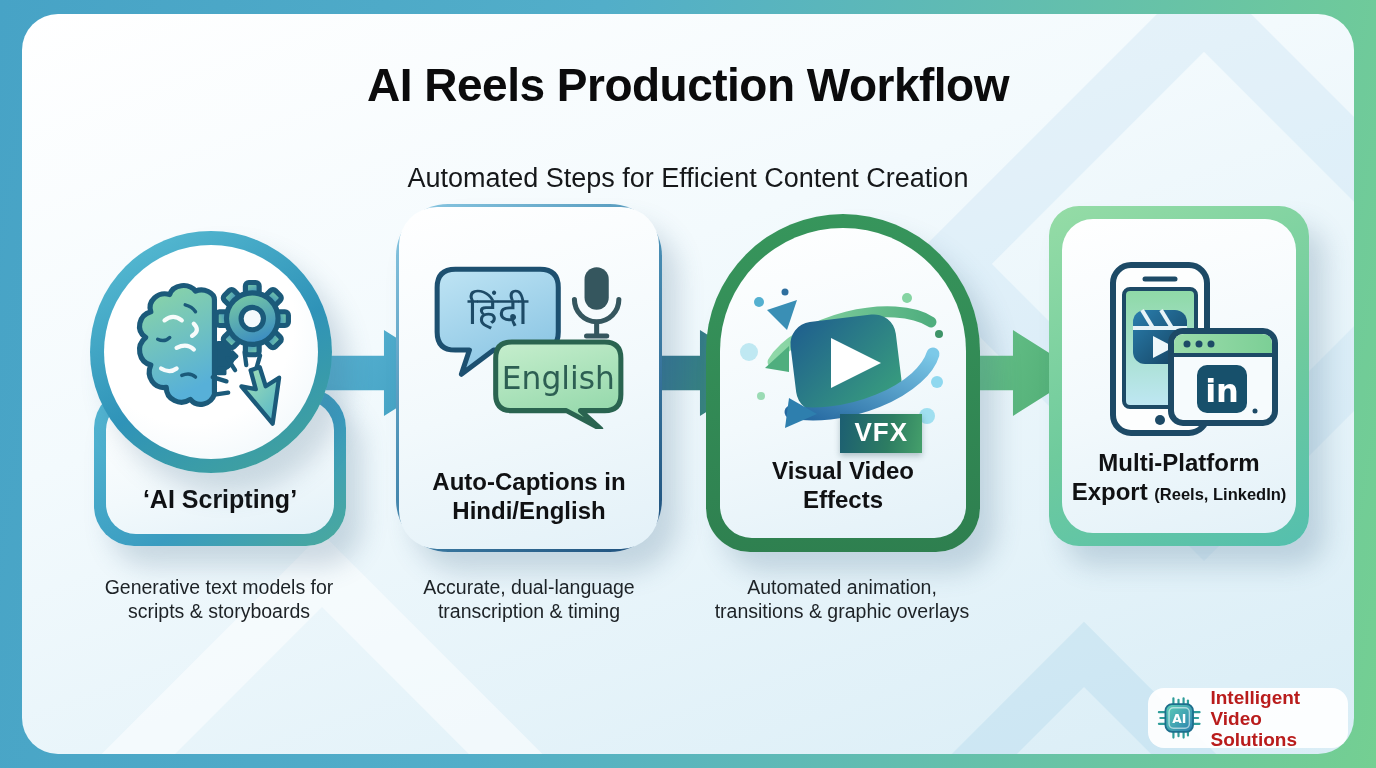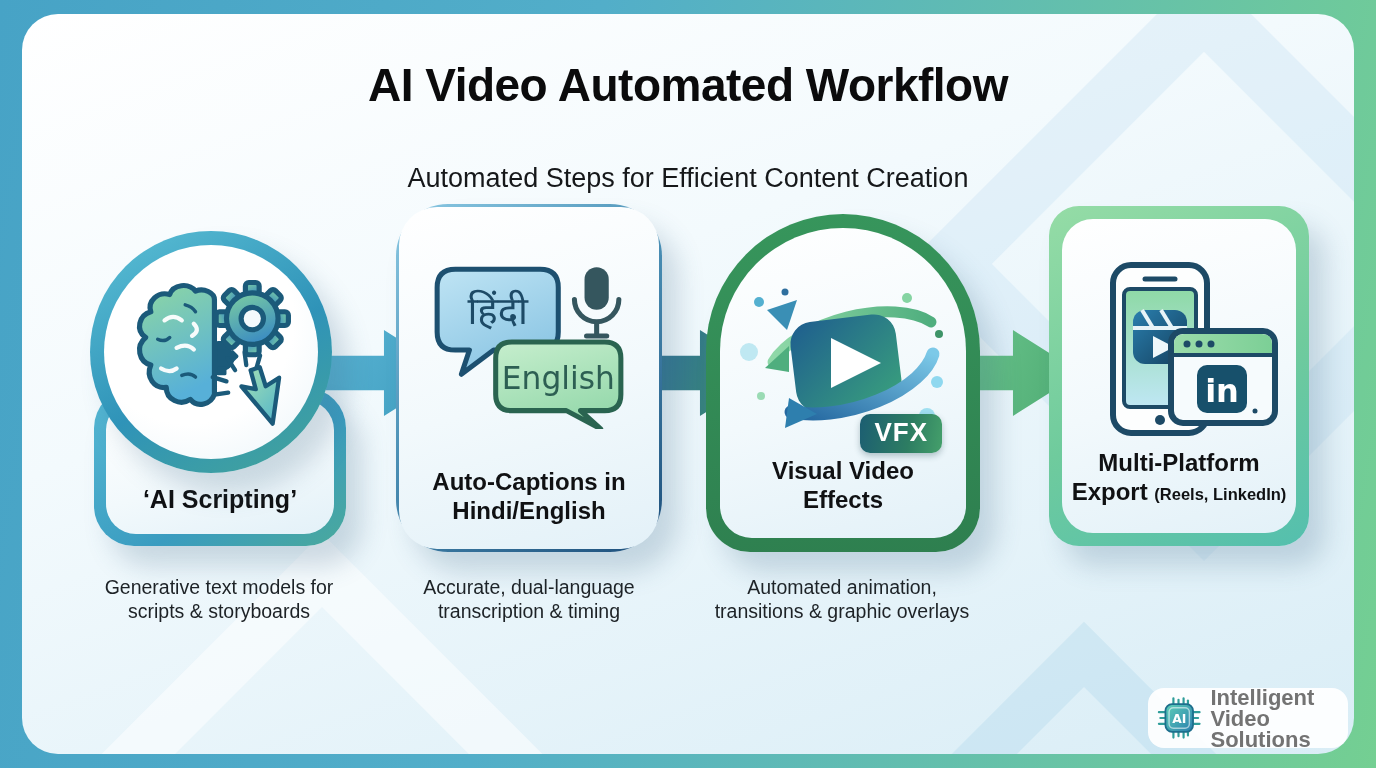--- a/index.html
+++ b/index.html
@@ -52,57 +52,57 @@
   .step4 .card-inner { border-radius:31px; }
 
   .card-label { position:absolute; left:50%; transform:translateX(-50%); bottom:24px;
     width:220px; text-align:center; font-weight:800; color:#101113;
     font-size:24px; line-height:29px; }
   .step1-rect .card-label { bottom:20px; font-size:25px; }
   .label-note { font-size:16.5px;margin-top:25px; }
 
   .icon-wrap { position:absolute; left:50%; transform:translateX(-50%); }
 
-  .vfx-badge { position:absolute; right:24px; top:186px; z-index:5;
-    padding:3px 14px 5px; border-radius:10px; color:#fff; font-weight:800; font-size:26px;
+  .vfx-badge { position:absolute; right:44px; top:186px; z-index:5;
+    padding:3px 14px 5px; border-radius:0; color:#fff; font-weight:800; font-size:26px;
     letter-spacing:1px; background:linear-gradient(100deg,#1c5e72 0%,#2d7d62 60%,#45a06b 100%);
     box-shadow:0 3px 6px rgba(30,70,80,0.3); }
 
   
   .arrow { position:absolute; top:330px; width:126px; height:86px; z-index:1;
     clip-path:polygon(0 30%,46% 30%,46% 0,100% 50%,46% 100%,46% 70%,0 70%); }
   .arrow1 { left:326px; background:linear-gradient(120deg,#5ab4d4,#3d9cbe); }
   .arrow2 { left:642px; background:linear-gradient(110deg,#2f6f9d,#3f9168); }
   .arrow3 { left:955px; background:linear-gradient(110deg,#6cc68e,#4daa72); }
 
   
   .desc { position:absolute; top:576px; width:280px; text-align:center;
     font-size:19.5px; line-height:23.5px; color:#1d2226; font-weight:500; }
   .desc1 { left:79px; }  .desc2 { left:389px; }  .desc3 { left:702px; }  .desc4 { left:1017px; }
 
   
   .brand { position:absolute; left:1148px; top:688px; width:200px; height:60px;
     background:rgba(255,255,255,0.92); border-radius:16px; display:flex;
     align-items:center; gap:8px; padding:4px 8px; z-index:2; }
-  .brand-name { font-size:22px; font-weight:800; color:#737373; line-height:21px;
+  .brand-name { font-size:19px; font-weight:800; color:#b91c1c; line-height:21px;
     width:145px; }
 
   svg text { font-family:"DejaVu Sans","Liberation Sans",sans-serif; }
 </style>
 </head>
 <body>
 
 <div class="frame">
   <div class="panel">
     <div class="chev1"></div>
     <div class="chev2"></div>
     <div class="chev3"></div>
   </div>
 
-  <div class="title">AI Video Automated Workflow</div>
+  <div class="title">AI Reels Production Workflow</div>
   <div class="subtitle">Automated Steps for Efficient Content Creation</div>
 
   <div class="arrow arrow1"></div>
   <div class="arrow arrow2"></div>
   <div class="arrow arrow3"></div>
 
   <div class="card step1-rect">
     <div class="card-inner">
       <div class="card-label">‘AI Scripting’</div>
     </div>

